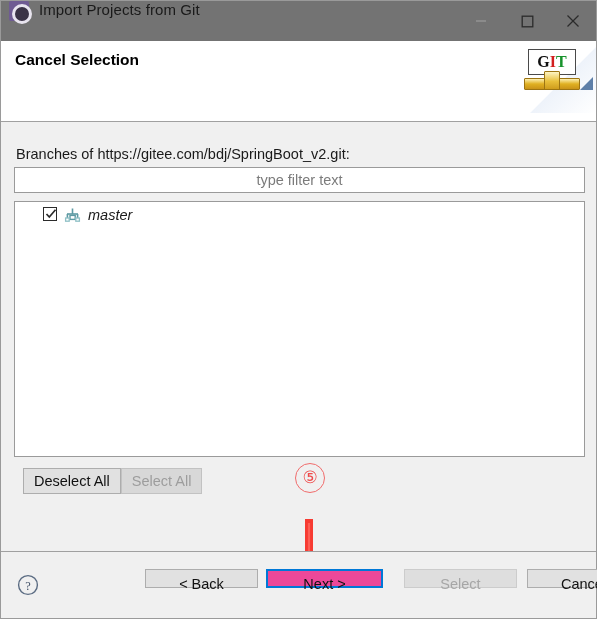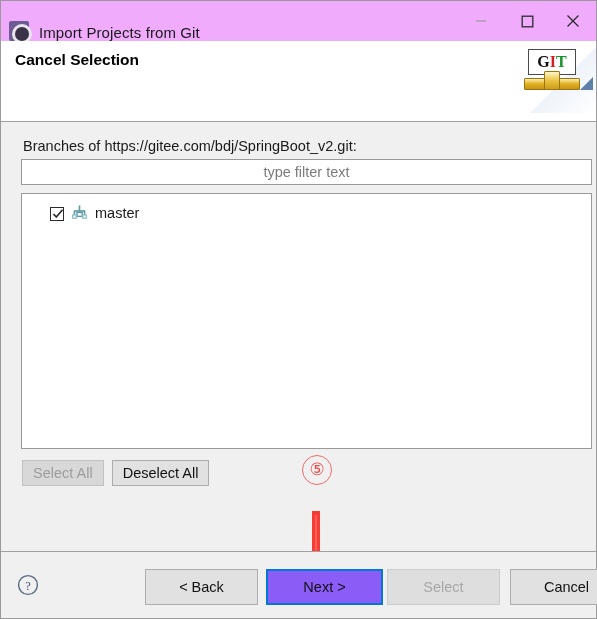--- a/index.html
+++ b/index.html
@@ -19,23 +19,23 @@
     background: #f0f0f0;
     border: 1px solid #9a9a9a;
     display: flex;
     flex-direction: column;
   }
 
   
   #titlebar {
     height: 40px;
     min-height: 40px;
-    background: #f0abfc;
-    display: flex;
-    align-items: flex-end;
+    background: #737373;
+    display: flex;
+    align-items: flex-start;
     position: relative;
   }
   #app-icon {
     width: 20px; height: 20px;
     margin-left: 8px;
     position: relative;
     background: #6f5b93;
     border-radius: 2px;
     flex: 0 0 auto;
   }
@@ -139,23 +139,22 @@
     left: 60px; top: 36px;
     width: 0; height: 0;
     border-left: 13px solid transparent;
     border-bottom: 13px solid #5e7fa8;
   }
 
   
   #body {
     flex: 1 1 auto;
     background: #f0f0f0;
-    padding: 4px 13px;
-    position: relative;
-    margin-left: 7px;
+    padding: 12px 13px;
+    position: relative;
   }
   #branches-label {
     font-size: 14.5px;
     color: #1a1a1a;
     padding: 12px 0 5px 2px;
   }
   #filter-input {
     width: 571px;
     height: 26px;
     border: 1px solid #9a9a9a;
@@ -173,23 +172,24 @@
     margin-top: 8px;
     width: 571px;
     height: 256px;
     background: #ffffff;
     border: 1px solid #9a9a9a;
     overflow: hidden;
     padding-top: 5px;
   }
   .branch-row {
     display: flex;
-    align-items: flex-end;
+    align-items: flex-start;
     height: 22px;
     padding-left: 28px;
+    font-style: italic;
   }
   .chk {
     width: 14px; height: 14px;
     border: 1px solid #2b2b2b;
     background: #ffffff;
     position: relative;
     flex: 0 0 auto;
   }
   .chk svg { position: absolute; left: 1px; top: 0px; }
   .branch-icon {
@@ -267,42 +267,42 @@
   }
   #footer-buttons {
     position: absolute;
     left: 144px;
     top: 17px;
     display: flex;
     align-items: center;
   }
   .fbtn {
     width: 113px;
-    height: 36px;
+    height: 19px;
     font-size: 14.5px;
     font-family: "Liberation Sans", sans-serif;
     background: #e1e1e1;
     border: 1px solid #adadad;
     color: #111111;
     margin-right: 10px;
     line-height: 29px;
     text-align: center;
     padding: 0;
   }
   .fbtn.disabled {
     color: #a6a6a6;
     background: #dedede;
     border-color: #ccc;
   }
   .fbtn.focused {
     border: 2px solid #0078d7;
-    background: #8b5cf6;
+    background: #ec4899;
     line-height: 27px;
     width: 117px;
-    margin-right: 4px;
+    margin-right: 21px;
     margin-left: -2px;
   }
   #cancel-button { margin-right: 0; }
 </style>
 </head>
 <body>
 
 <div id="dialog">
 
   <div id="titlebar">
@@ -366,22 +366,22 @@
             <rect x="6" y="8.4" width="5.2" height="4" fill="none" stroke="#5d9aa3" stroke-width="1.4"></rect>
             <rect x="1.6" y="11" width="3.6" height="3.2" fill="none" stroke="#8fc0c6" stroke-width="1.3"></rect>
             <rect x="11.8" y="11" width="3.6" height="3.2" fill="none" stroke="#8fc0c6" stroke-width="1.3"></rect>
           </svg>
         </span>
         <span class="branch-label">master</span>
       </div>
     </div>
 
     <div id="select-row">
+      <button class="sbtn" id="deselect-all">Deselect All</button>
       <button class="sbtn disabled" id="select-all" disabled="">Select All</button>
-      <button class="sbtn" id="deselect-all">Deselect All</button>
 
       <div id="marker-five">⑤</div>
 
       <svg id="arrow" viewBox="0 0 34 82">
         <polygon points="17,82 7,58 13,58 13,2 21,2 21,58 27,58" fill="#f73b32"></polygon>
         <line x1="17" y1="6" x2="17" y2="62" stroke="#ff6b63" stroke-width="2.2" opacity="0.75"></line>
       </svg>
     </div>
   </div>
 

